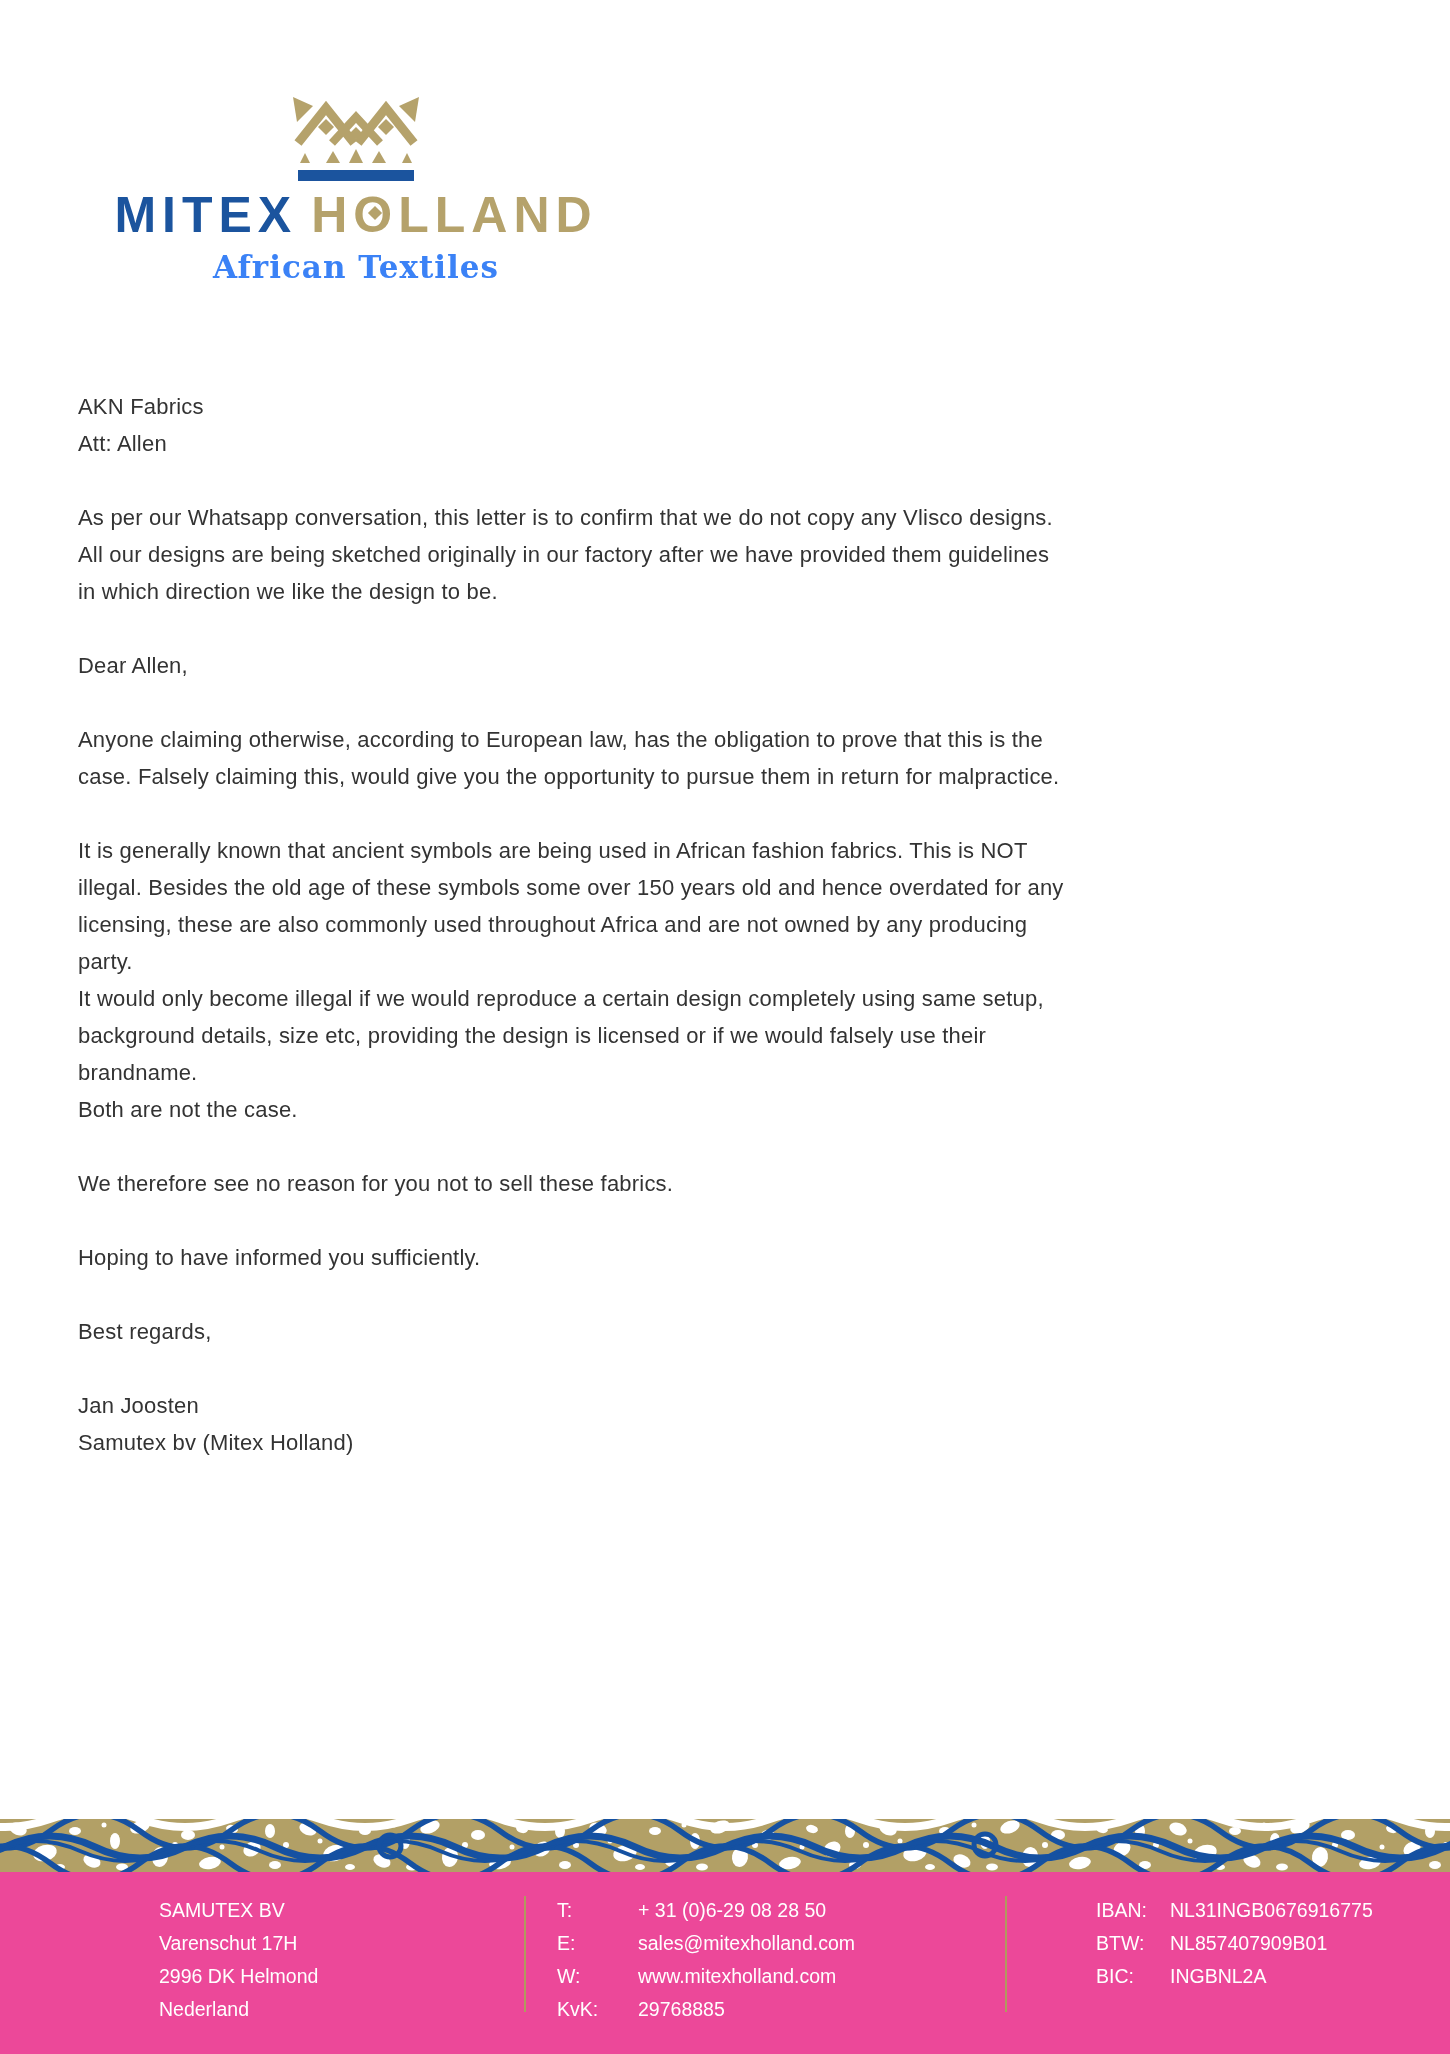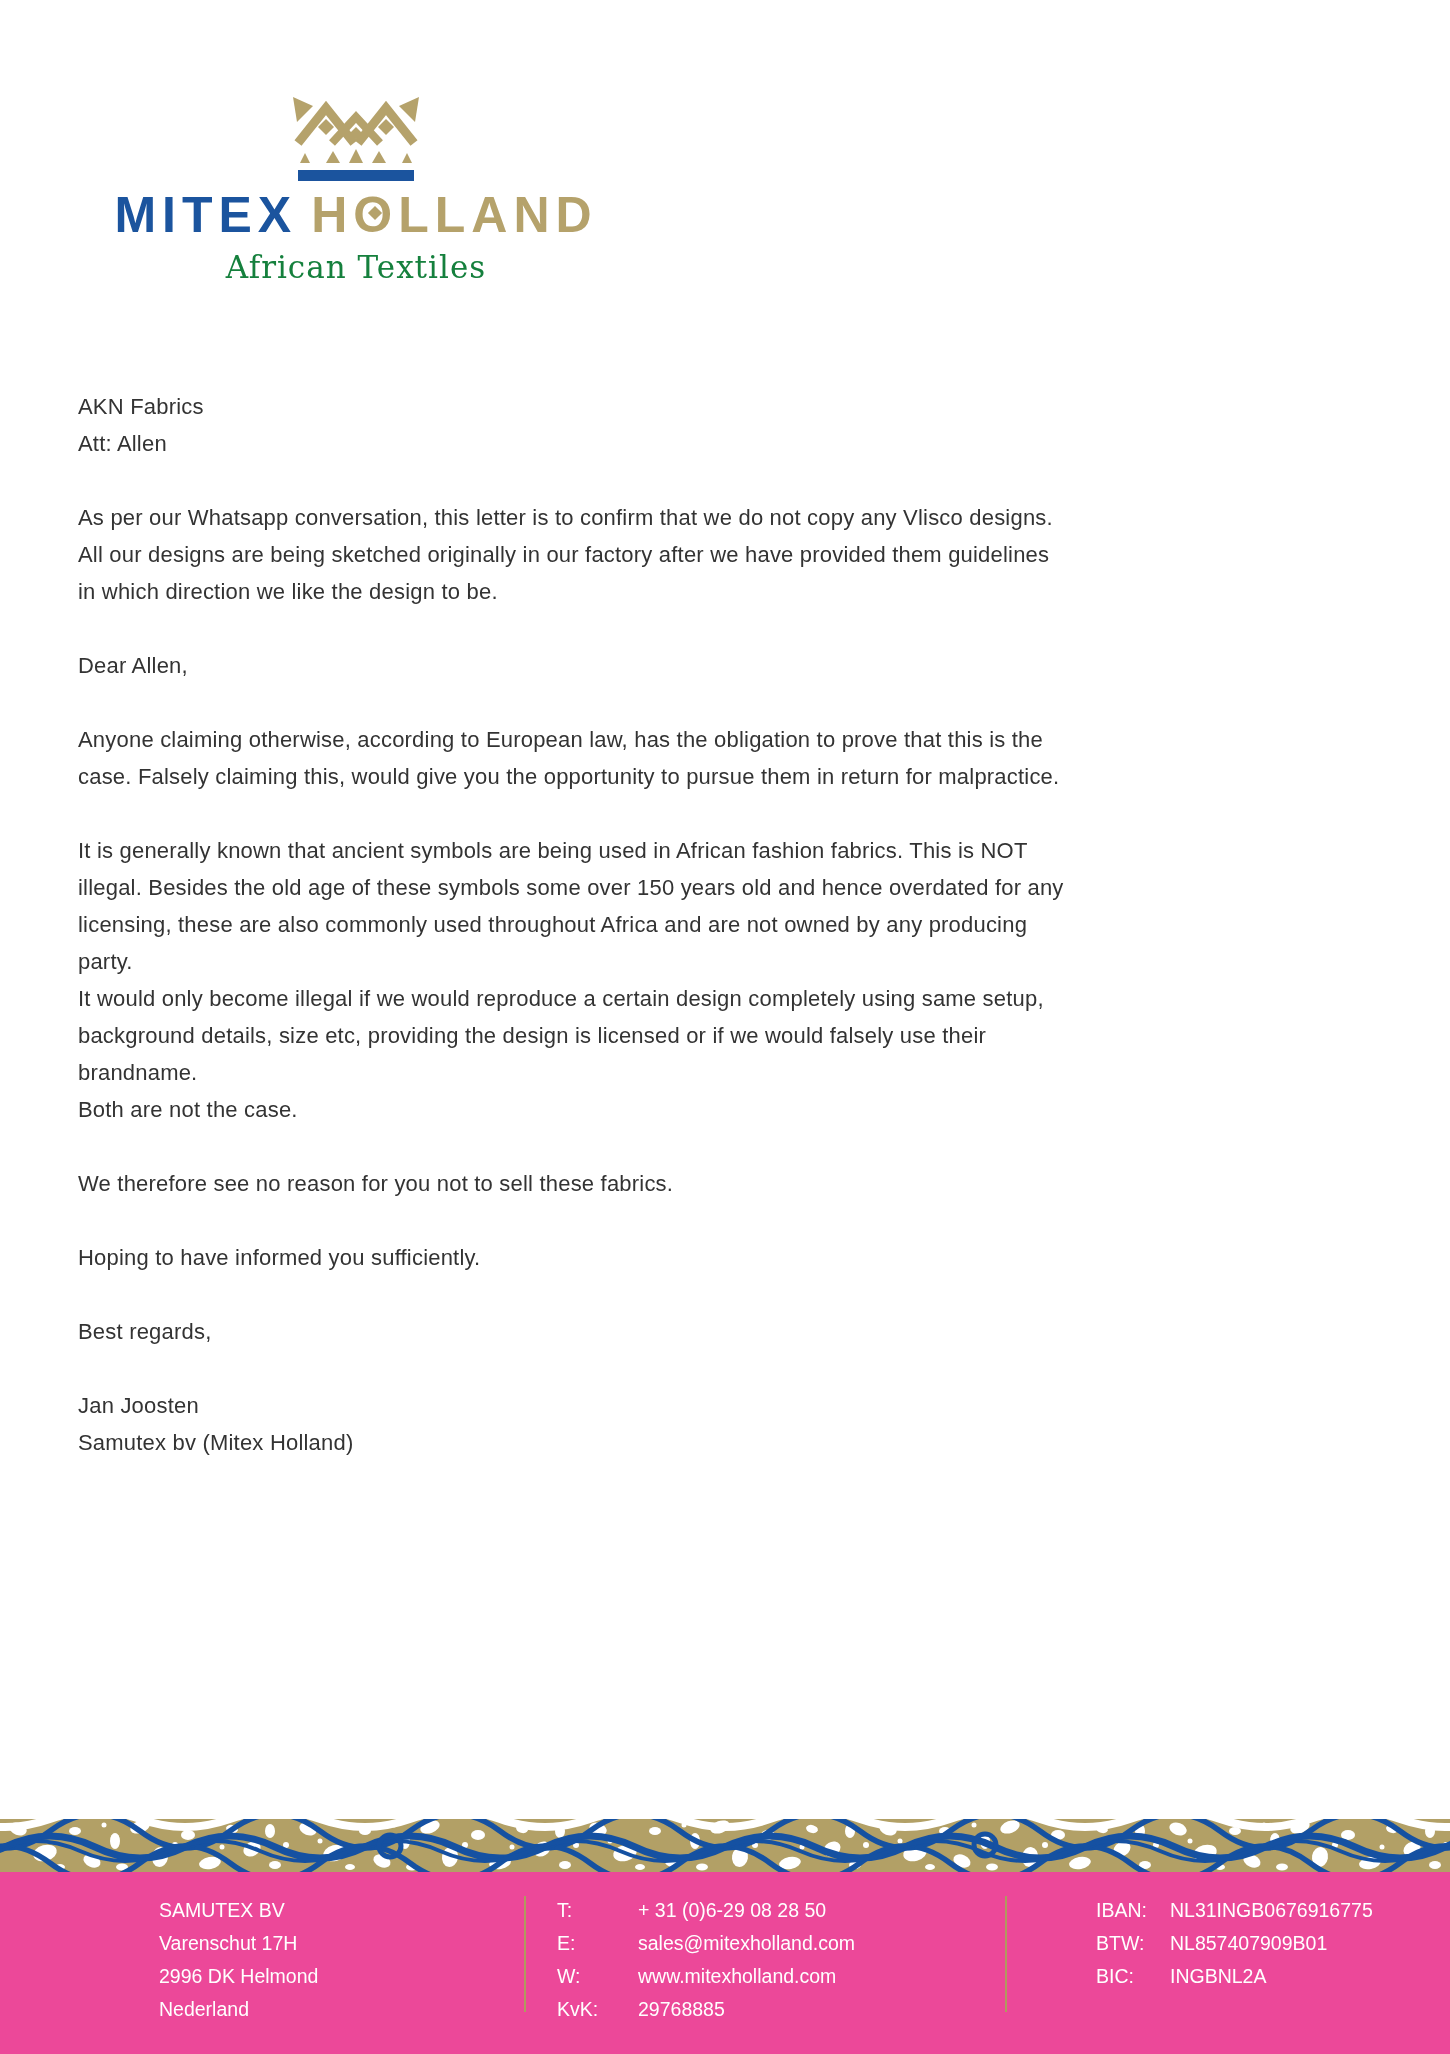--- a/index.html
+++ b/index.html
@@ -7,21 +7,21 @@
         font-family:"Liberation Sans",sans-serif;margin:0 auto;}
 
   
   .logo{position:absolute;left:46px;top:95px;width:620px;text-align:center;}
   .crown{display:block;margin:0 auto 4px auto;}
   .brandline{font-weight:bold;font-size:50px;letter-spacing:6px;white-space:nowrap;line-height:56px;}
   .brand-mitex{color:#1b549e;text-align:right;}
   .brand-holland{color:#b5a26b;position:relative;display:inline-block;margin-left:14px;}
   .brand-holland .o-diamond{position:absolute;left:59px;top:21px;width:10px;height:10px;
         background:#b5a26b;transform:rotate(45deg);}
-  .tagline{font-family:"DejaVu Serif",serif;font-weight:normal;font-size:31px;color:#15803d;
+  .tagline{font-family:"DejaVu Serif",serif;font-weight:bold;font-size:31px;color:#3b82f6;
         letter-spacing:1px;margin-top:6px;}
 
   
   .letter{position:absolute;left:78px;top:388px;width:1330px;font-size:22px;line-height:37px;
         color:#333333;letter-spacing:0.2px;}
   .letter p{margin:0 0 37px 0;white-space:pre-line;}
   .letter p.dateline{margin-bottom:74px;}
   .letter p.signature{margin-bottom:0;}
 
   

